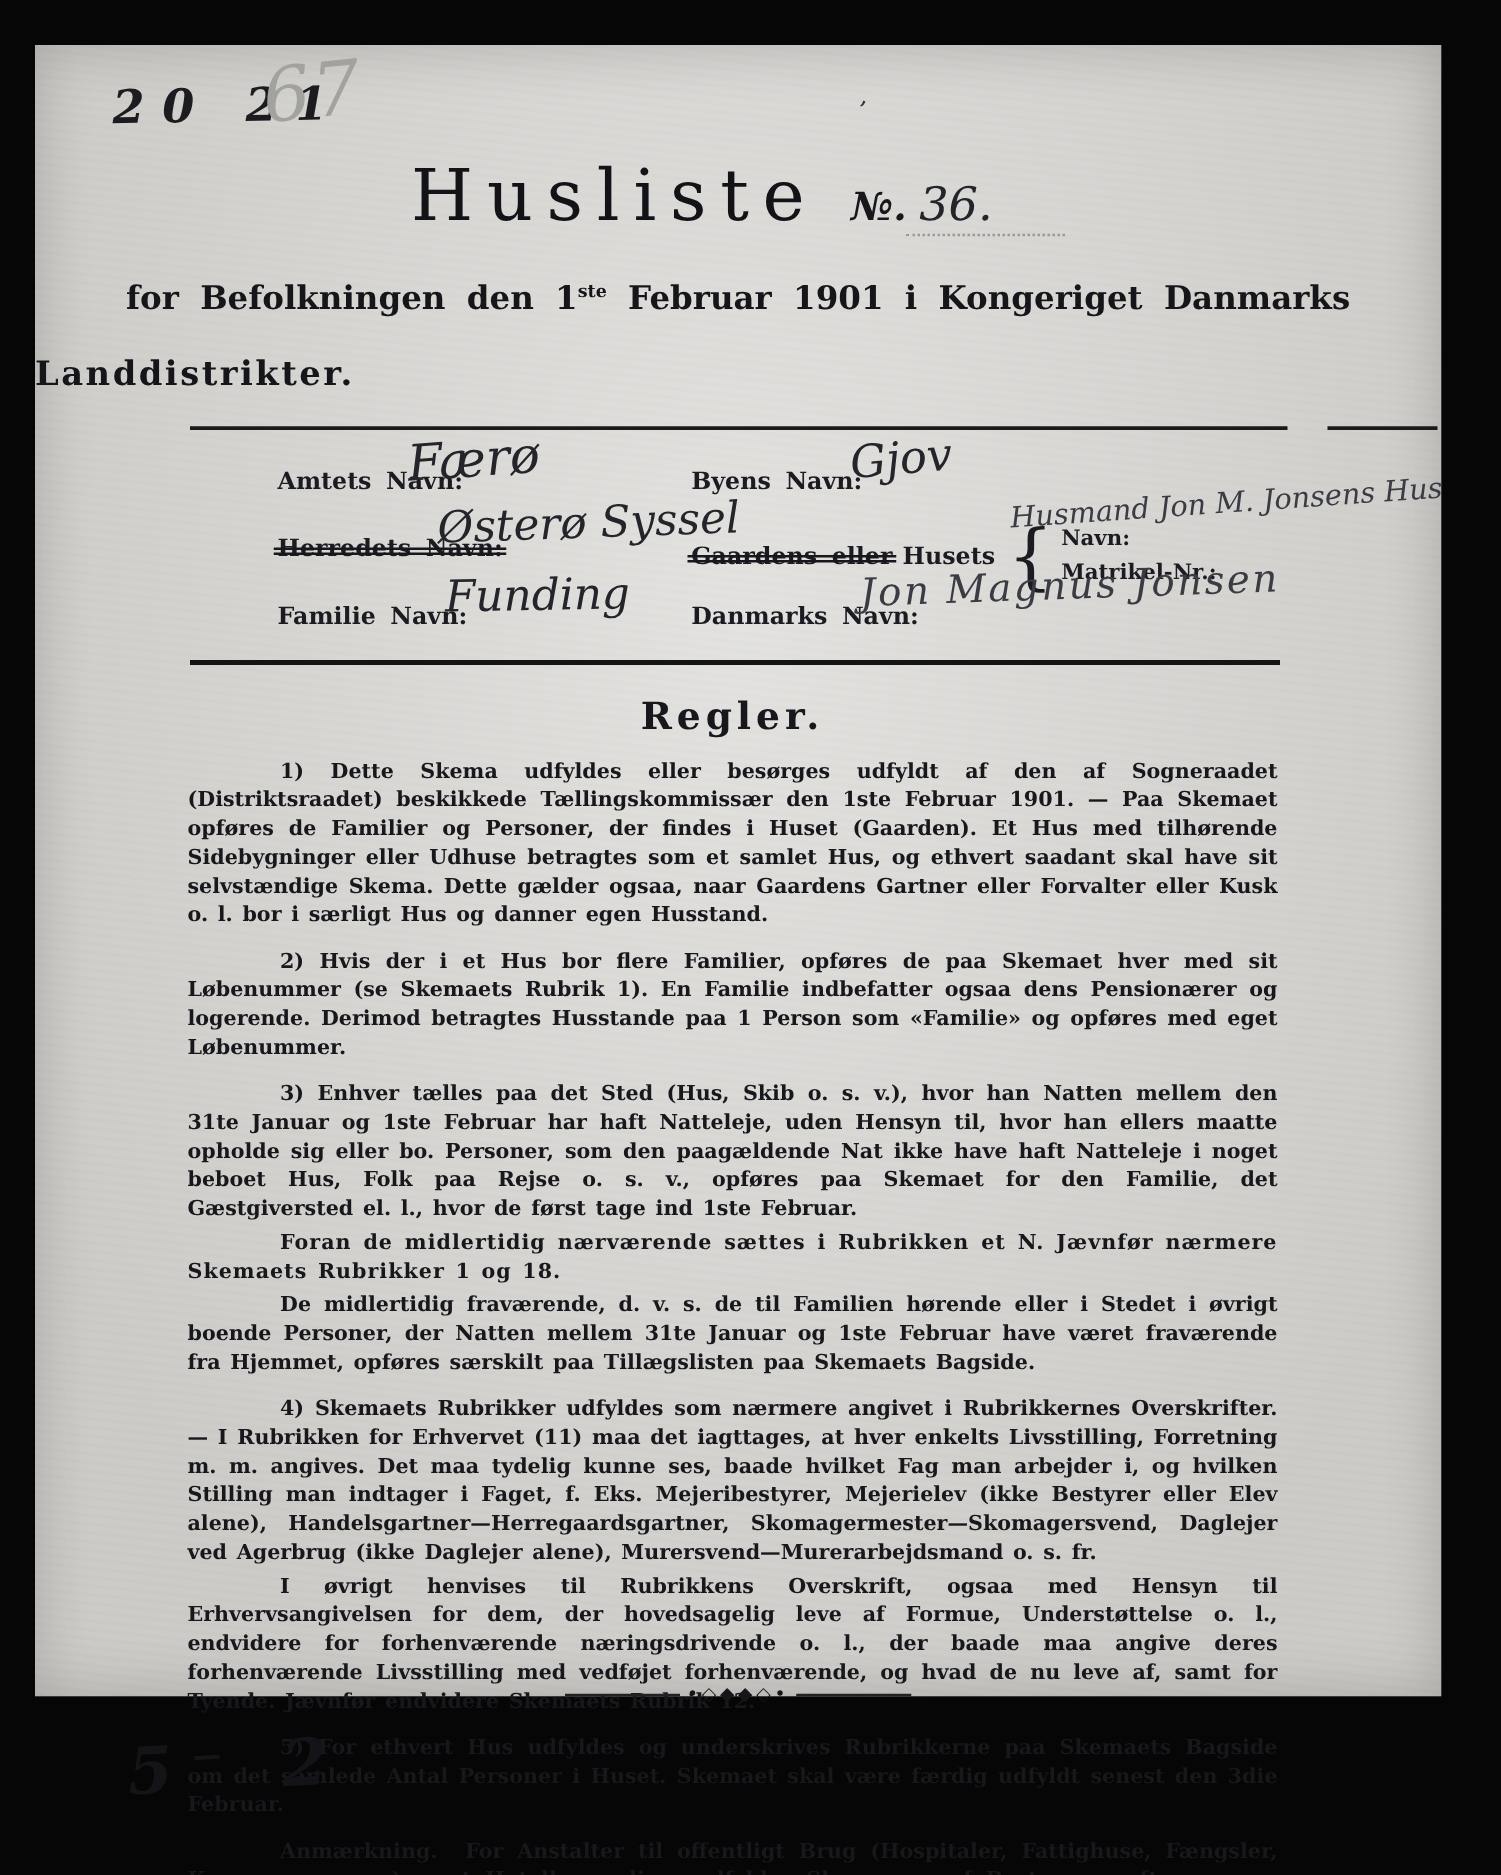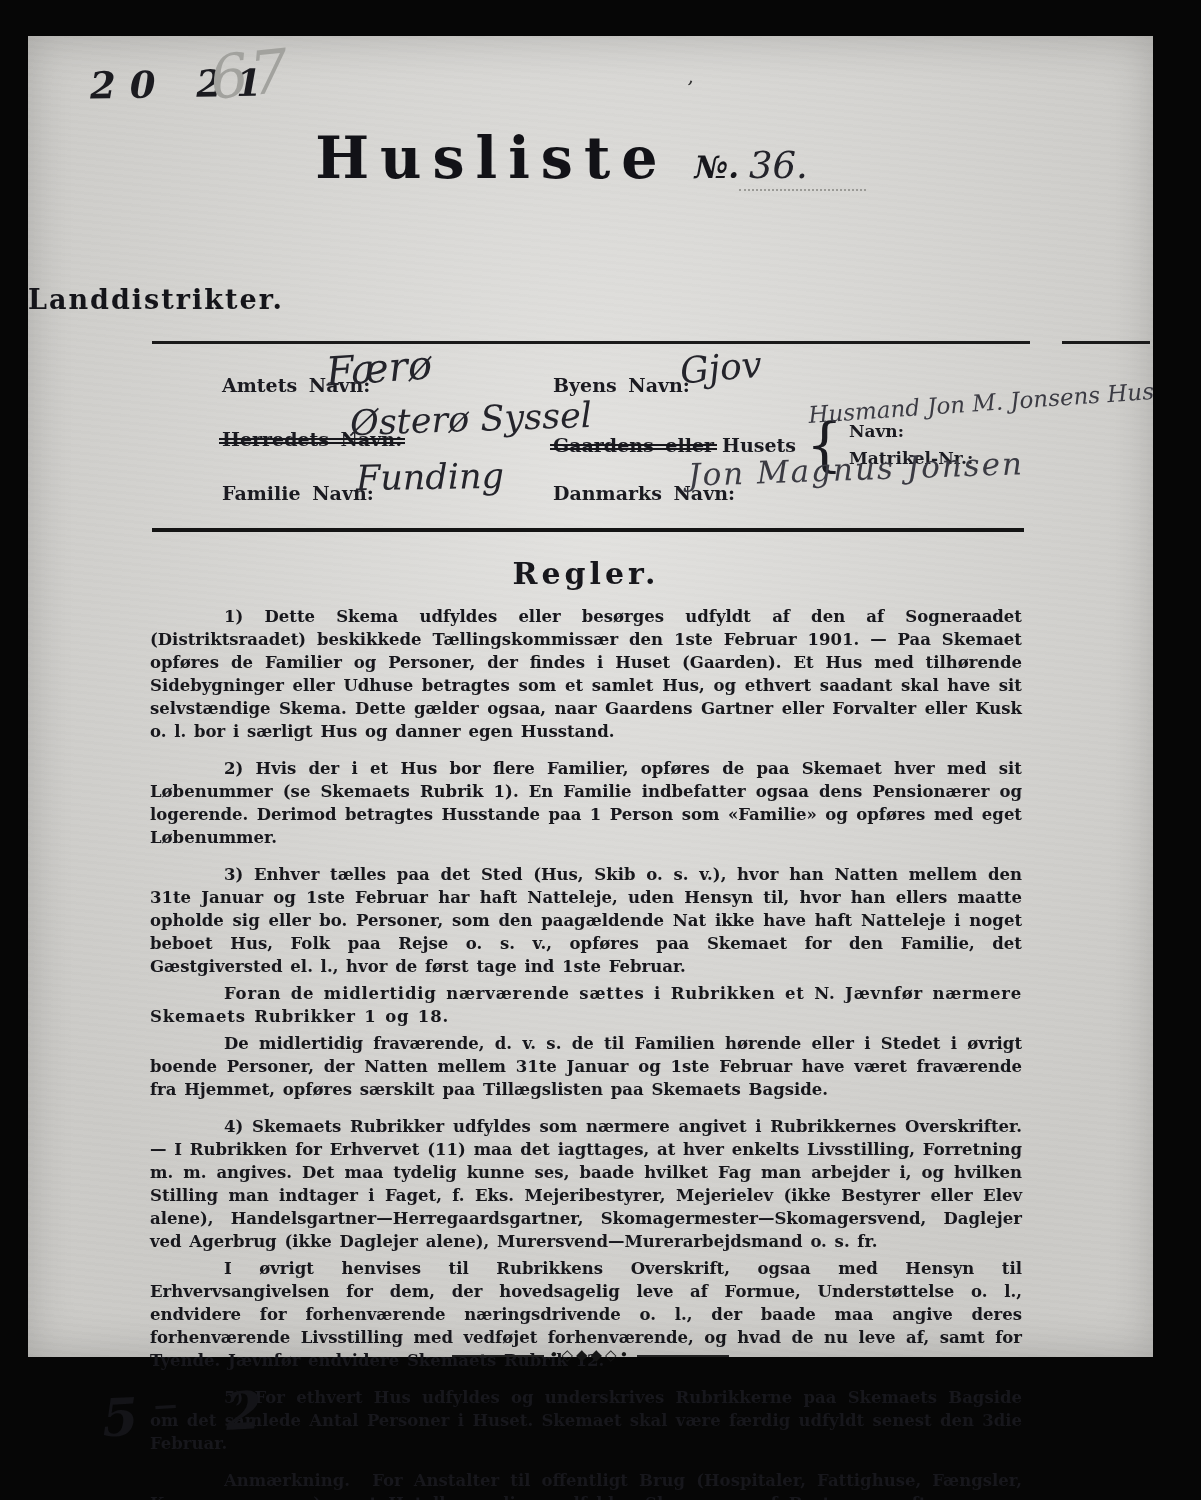--- a/index.html
+++ b/index.html
@@ -22,21 +22,21 @@
     white-space:nowrap;line-height:1;
   }
   
   .corner-ink{position:absolute;left:62px;top:30px;font-size:37px;font-weight:bold;
     letter-spacing:14px;transform:rotate(-1deg);color:#1b1b20;}
   .corner-pencil{position:absolute;left:182px;top:8px;font-size:60px;font-weight:normal;
     color:#a2a29e;transform:rotate(-6deg);letter-spacing:2px;}
   .ink-speck{position:absolute;left:658px;top:40px;font-size:20px;color:#333;transform:rotate(12deg);}
   
   .title-row{position:absolute;left:0;top:88px;width:100%;text-align:center;white-space:nowrap;}
-  .title-word{font-size:57px;font-weight:bold;letter-spacing:11px;color:#121217;word-spacing:6px;}
+  .title-word{font-size:57px;font-weight:normal;letter-spacing:11px;color:#121217;word-spacing:6px;}
   .title-no{font-size:31px;font-style:italic;font-weight:bold;color:#17171c;margin-left:26px;}
   .title-number{font-size:37px;padding:0 58px 2px 10px;border-bottom:2px dotted #9a9a96;}
   
   .subtitle1{position:absolute;left:0;top:188px;width:100%;text-align:center;
     font-size:26px;font-weight:bold;color:#15151a;word-spacing:8px;}
   .subtitle1 sup{font-size:14px;}
   .subtitle2{position:absolute;left:0;top:248px;width:100%;text-align:left;
     font-size:27px;font-weight:bold;letter-spacing:2px;color:#15151a;}
   
   .hr-top{position:absolute;left:124px;top:305px;width:878px;height:3px;background:#1a1a1a;}
@@ -81,20 +81,23 @@
 <div class="paper">
 
   <div class="corner-ink hand">20 21</div>
   <div class="corner-pencil hand">67</div>
   <div class="ink-speck">’</div>
 
   <div class="title-row">
     <span class="title-word">Husliste</span><span class="title-no">№.</span><span class="title-number hand">36.</span>
   </div>
 
+  <div class="subtitle1">
+    <span>for Befolkningen den 1</span><sup>ste</sup><span> Februar 1901 i Kongeriget Danmarks</span>
+  </div>
   <div class="subtitle2">Landdistrikter.</div>
 
   <div class="hr-top"></div>
   <div class="hr-top-right"></div>
 
   <div class="form-item flabel" style="left:194px;top:338px;">Amtets Navn:</div>
   <div class="form-item flabel" style="left:525px;top:338px;">Byens Navn:</div>
 
   <div class="form-item flabel" style="left:194px;top:392px;"><span class="struck"><i>Herredets Navn:</i></span></div>
 

